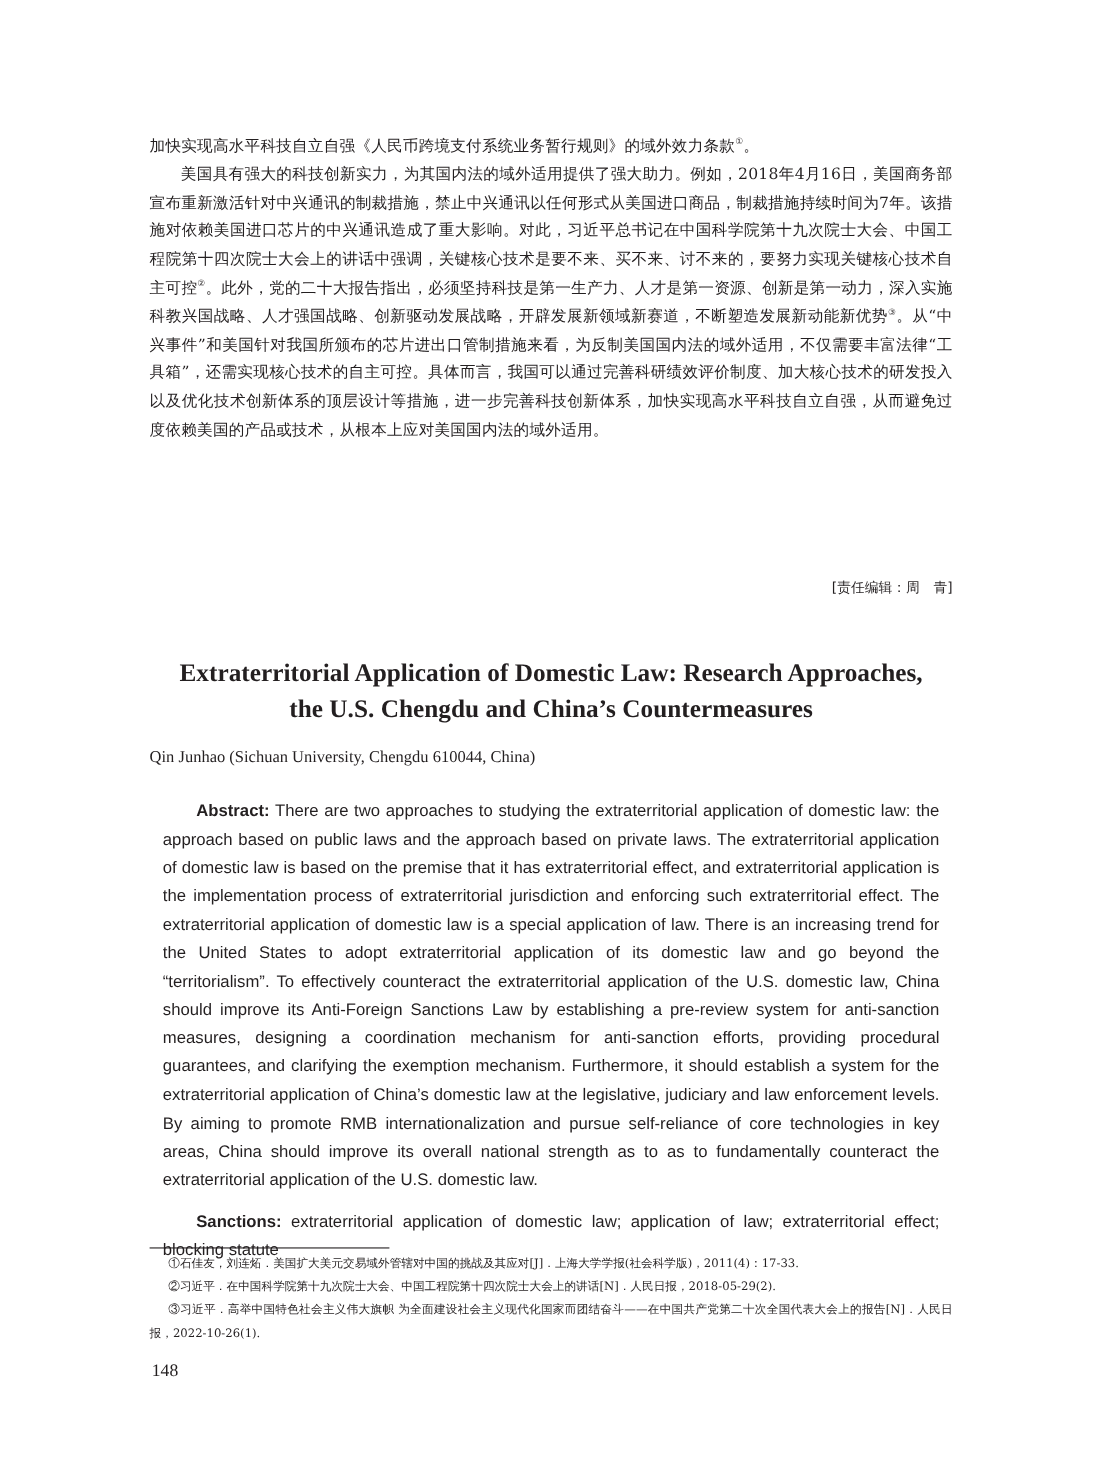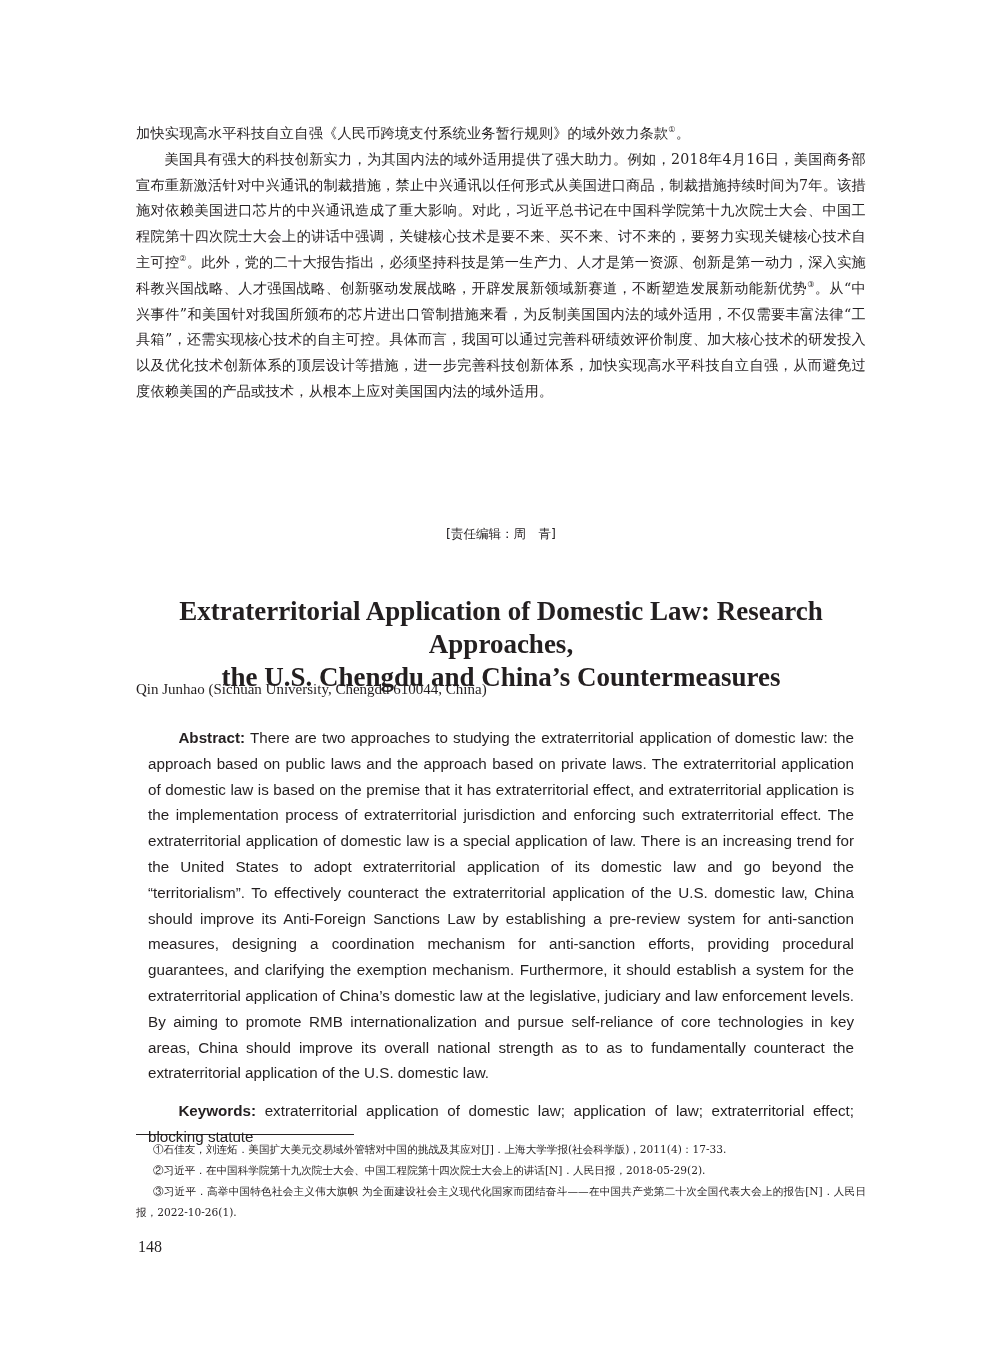--- a/index.html
+++ b/index.html
@@ -2,50 +2,50 @@
 <html><head>
 <meta charset="utf-8">
 <style>
   html, body { margin: 0; padding: 0; background: #ffffff; }
   body { width: 1000px; height: 1347px; position: relative; overflow: hidden; color: #231f20; }
   .page { position: absolute; left: 136px; top: 0; width: 730px; }
   .zh { font-family: "DejaVu Serif", serif; font-size: 14.2px; line-height: 25.8px; text-align: justify; margin: 0; letter-spacing: 0.2px; }
   .indent { text-indent: 2em; }
   sup { font-size: 8px; vertical-align: super; line-height: 0; }
   .editor { font-family: "DejaVu Sans", sans-serif; font-size: 12.5px; text-align: right; margin: 0; }
-  .en-title { font-family: "Liberation Serif", serif; font-weight: bold; font-size: 27px; line-height: 33px; text-align: center; margin: 0; }
+  .en-title { font-family: "Liberation Serif", serif; font-weight: bold; font-size: 23px; line-height: 33px; text-align: center; margin: 0; }
   .author { font-family: "Liberation Serif", serif; font-size: 15px; text-align: left; margin: 0; }
   .en { font-family: Liberation Sans, sans-serif; font-size: 15.2px; line-height: 25.8px; text-align: justify; margin: 12px; }
   .en b { font-weight: bold; }
   .fn-rule { position: absolute; left: 136px; top: 1134px; width: 218px; height: 0; border-top: 1px solid #231f20; }
   .fn { font-family: "DejaVu Serif", serif; font-size: 10.6px; line-height: 21px; text-align: justify; margin: 0; }
   .fn.indent { text-indent: 1.6em; }
   .pagenum { position: absolute; left: 136px; top: 1236px; font-family: "Liberation Serif", serif; font-size: 16px; margin: 2px; }
 </style>
 </head>
 <body>
 
 <div class="page">
   <div style="position:absolute; top:121px; left:0; width:730px;">
     <p class="zh"><span>加快实现高水平科技自立自强《人民币跨境支付系统业务暂行规则》的域外效力条款</span><sup>①</sup><span>。</span></p>
     <p class="zh indent"><span>美国具有强大的科技创新实力，为其国内法的域外适用提供了强大助力。例如，2018年4月16日，美国商务部宣布重新激活针对中兴通讯的制裁措施，禁止中兴通讯以任何形式从美国进口商品，制裁措施持续时间为7年。该措施对依赖美国进口芯片的中兴通讯造成了重大影响。对此，习近平总书记在中国科学院第十九次院士大会、中国工程院第十四次院士大会上的讲话中强调，关键核心技术是要不来、买不来、讨不来的，要努力实现关键核心技术自主可控</span><sup>②</sup><span>。此外，党的二十大报告指出，必须坚持科技是第一生产力、人才是第一资源、创新是第一动力，深入实施科教兴国战略、人才强国战略、创新驱动发展战略，开辟发展新领域新赛道，不断塑造发展新动能新优势</span><sup>③</sup><span>。从“中兴事件”和美国针对我国所颁布的芯片进出口管制措施来看，为反制美国国内法的域外适用，不仅需要丰富法律“工具箱”，还需实现核心技术的自主可控。具体而言，我国可以通过完善科研绩效评价制度、加大核心技术的研发投入以及优化技术创新体系的顶层设计等措施，进一步完善科技创新体系，加快实现高水平科技自立自强，从而避免过度依赖美国的产品或技术，从根本上应对美国国内法的域外适用。</span></p>
   </div>
 
-  <p class="editor" style="position:absolute; top:526px; left:0; width:730px;text-align:center;">[责任编辑：周　青]</p>
+  <p class="editor" style="position:absolute; top:526px; left:0; width:730px;">[责任编辑：周　青]</p>
 
   <div style="position:absolute; top:595px; left:-20px; width:770px;">
     <p class="en-title">Extraterritorial Application of Domestic Law: Research Approaches,</p>
     <p class="en-title">the U.S. Chengdu and China’s Countermeasures</p>
   </div>
 
   <p class="author" style="position:absolute; top:681px; left:0; width:730px;">Qin Junhao (Sichuan University, Chengdu 610044, China)</p>
 
   <div style="position:absolute; top:713px; left:0; width:730px;">
     <p class="en indent"><b>Abstract:</b><span> There are two approaches to studying the extraterritorial application of domestic law: the approach based on public laws and the approach based on private laws. The extraterritorial application of domestic law is based on the premise that it has extraterritorial effect, and extraterritorial application is the implementation process of extraterritorial jurisdiction and enforcing such extraterritorial effect. The extraterritorial application of domestic law is a special application of law. There is an increasing trend for the United States to adopt extraterritorial application of its domestic law and go beyond the “territorialism”. To effectively counteract the extraterritorial application of the U.S. domestic law, China should improve its Anti-Foreign Sanctions Law by establishing a pre-review system for anti-sanction measures, designing a coordination mechanism for anti-sanction efforts, providing procedural guarantees, and clarifying the exemption mechanism. Furthermore, it should establish a system for the extraterritorial application of China’s domestic law at the legislative, judiciary and law enforcement levels. By aiming to promote RMB internationalization and pursue self-reliance of core technologies in key areas, China should improve its overall national strength as to as to fundamentally counteract the extraterritorial application of the U.S. domestic law.</span></p>
-    <p class="en indent"><b>Keywords:</b><span> extraterritorial application of domestic law; application of law; extraterritorial effect; blocking statute</span></p>
+    <p class="en indent"><b>Sanctions:</b><span> extraterritorial application of domestic law; application of law; extraterritorial effect; blocking statute</span></p>
   </div>
 </div>
 
 <div class="fn-rule"></div>
 
 <div style="position:absolute; top:1139px; left:136px; width:730px;">
   <p class="fn indent">①石佳友，刘连炻．美国扩大美元交易域外管辖对中国的挑战及其应对[J]．上海大学学报(社会科学版)，2011(4)：17-33.</p>
   <p class="fn indent">②习近平．在中国科学院第十九次院士大会、中国工程院第十四次院士大会上的讲话[N]．人民日报，2018-05-29(2).</p>
   <p class="fn indent">③习近平．高举中国特色社会主义伟大旗帜 为全面建设社会主义现代化国家而团结奋斗——在中国共产党第二十次全国代表大会上的报告[N]．人民日报，2022-10-26(1).</p>
 </div>

